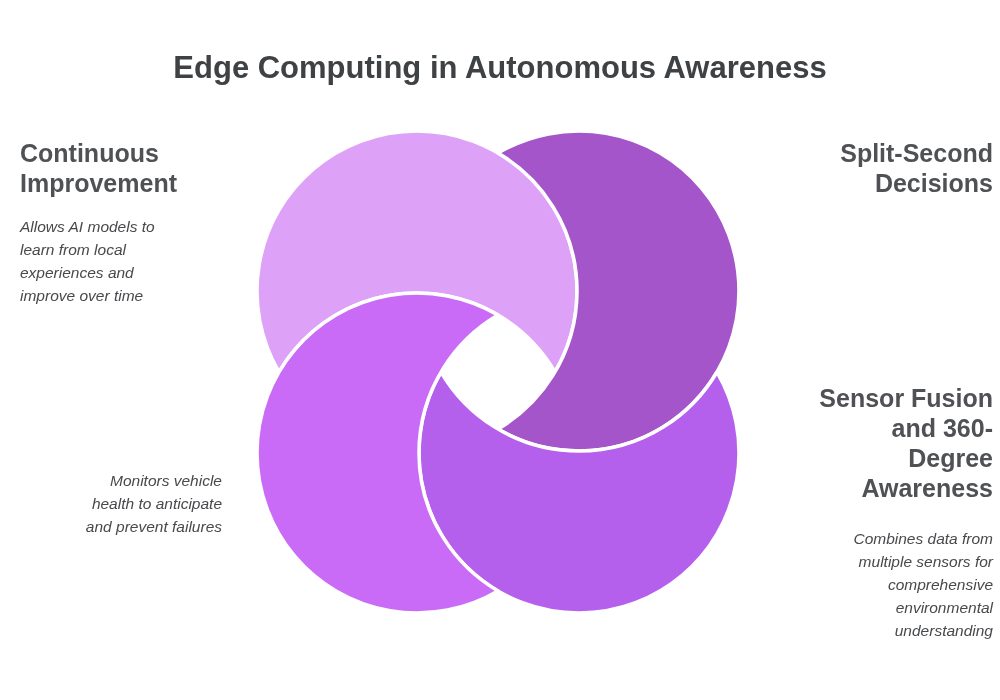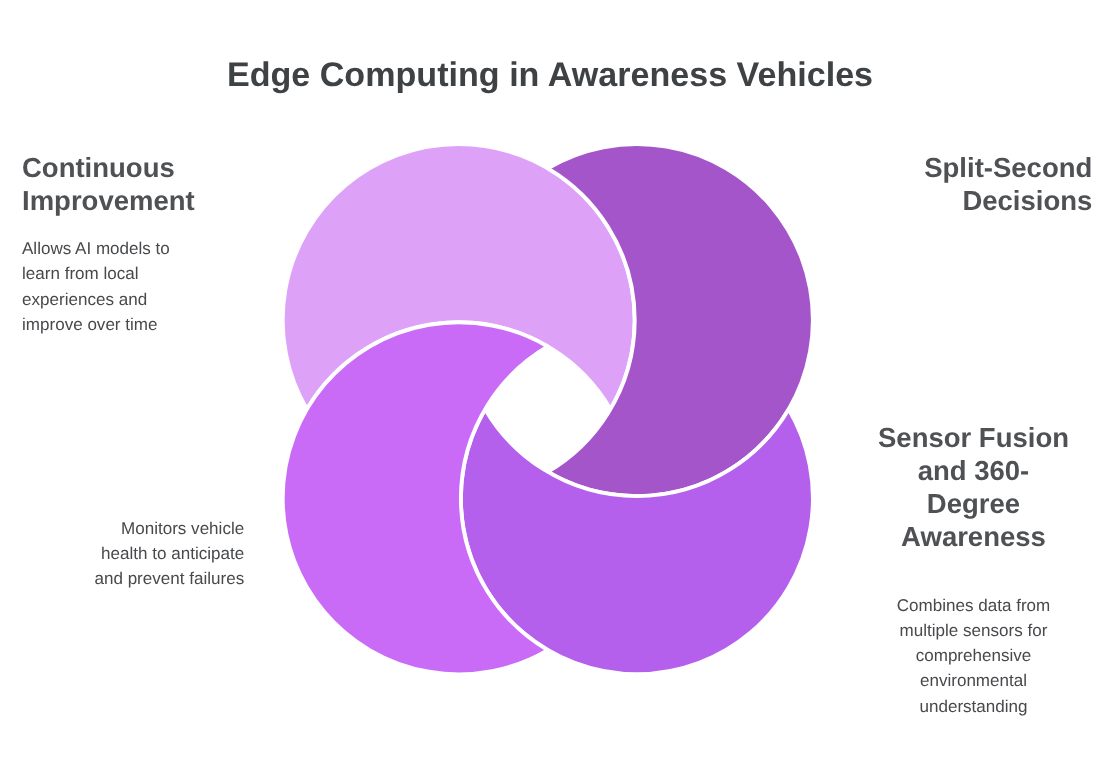--- a/index.html
+++ b/index.html
@@ -37,36 +37,37 @@
     line-height: 30px;
     font-weight: 700;
     color: var(--heading, #4f5154);
   }
   .block p {
     margin: 0;
     font-size: 15.5px;
     line-height: 23px;
     font-weight: 400;
     color: var(--body, #47494c);
+    font-style: italic;
   }
   .pos-tl { left: 20px;  top: 138px; width: 202px; text-align: left; }
   .pos-tl p { margin-top: 17px; }
   .pos-tr { left: 777px; top: 138px; width: 216px; text-align: right; }
   .pos-tr p { margin-top: 17px; }
   .pos-bl { left: 20px;  top: 433px; width: 202px; text-align: right; }
   .pos-bl p { margin-top: 36px; }
-  .pos-br { left: 777px; top: 383px; width: 216px; text-align: center; }
-  .pos-br p { margin-top: 36px; }
+  .pos-br { left: 777px; top: 383px; width: 216px; text-align: right; }
+  .pos-br p { margin-top: 24px; }
 </style>
 </head>
 <body>
 
 <div class="page">
 
-  <h1 class="title">Edge Computing in Awareness Vehicles</h1>
+  <h1 class="title">Edge Computing in Autonomous Awareness</h1>
 
   <svg class="graphic" viewBox="0 0 1000 700" xmlns="http://www.w3.org/2000/svg">
     <defs>
       <path id="crescent" d="M 279 372 A 160 160 0 1 1 555 372 A 160 160 0 0 0 279 372 Z"></path>
     </defs>
     <use href="#crescent" stroke-width="3.5" stroke-linejoin="round" fill="#dda2f8" stroke="#ffffff"></use>
     <use href="#crescent" transform="rotate(90 498 372)" stroke-width="3.5" stroke-linejoin="round" fill="#a455c9" stroke="#ffffff"></use>
     <use href="#crescent" transform="rotate(180 498 372)" stroke-width="3.5" stroke-linejoin="round" fill="#b560ec" stroke="#ffffff"></use>
     <use href="#crescent" transform="rotate(270 498 372)" stroke-width="3.5" stroke-linejoin="round" fill="#c96bf7" stroke="#ffffff"></use>
   </svg>

